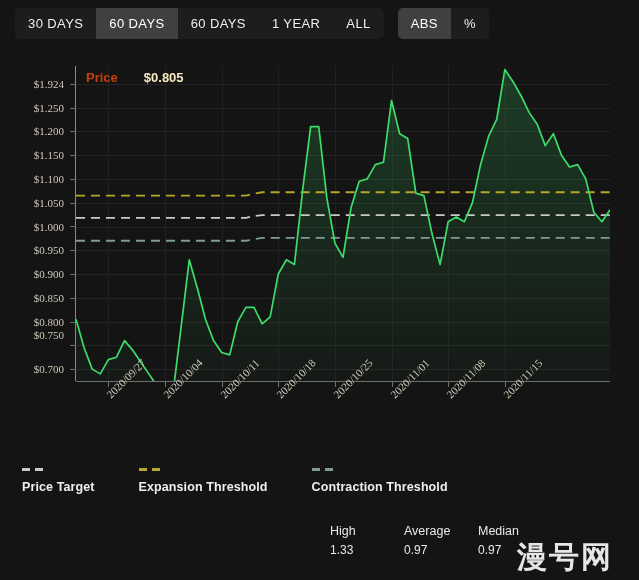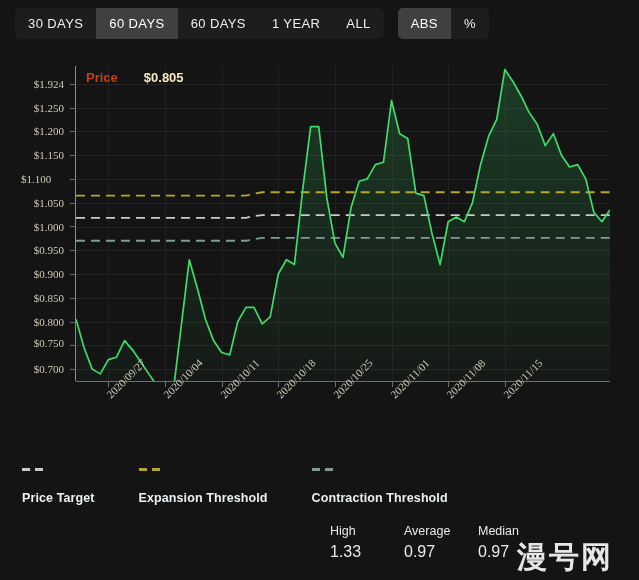--- a/index.html
+++ b/index.html
@@ -43,32 +43,32 @@
   }
 
   .plot-head{position:absolute;left:86px;top:12px;display:flex;gap:26px;font-size:13px;z-index:6;}
   .ph-label{color:#c2410c;font-weight:bold;}
   .ph-value{color:#f6eac0;font-weight:bold;}
 
   svg.series{position:absolute;left:0;top:0;width:534px;height:315px;display:block;}
 
   
   .legend{position:absolute;left:22px;top:468px;display:flex;gap:44px;}
-  .lg{display:flex;flex-direction:column;gap:20px;}
+  .lg{display:flex;flex-direction:column;gap:9px;}
   .lg-dash{width:26px;height:3px;}
   .lg-dash.pt{background:repeating-linear-gradient(90deg,#c9c9c9 0 8px,transparent 8px 13px);}
   .lg-dash.ex{background:repeating-linear-gradient(90deg,#b5a72a 0 8px,transparent 8px 13px);}
   .lg-dash.ct{background:repeating-linear-gradient(90deg,#7f9a98 0 8px,transparent 8px 13px);}
   .lg-text{font-size:12.5px;color:#eceff1;font-weight:bold;letter-spacing:.1px;}
 
   
   .stats{position:absolute;left:330px;top:524px;display:flex;gap:0;}
   .stat{width:74px;text-align:left;}
   .stat .k{font-size:12.5px;color:#e6e9ea;}
-  .stat .v{font-size:16px;color:#e6e9ea;margin-top:5px;}
+  .stat .v{font-size:12px;color:#e6e9ea;margin-top:5px;}
 
   .watermark{
     position:absolute;left:517px;top:537px;font-size:30px;font-weight:bold;
     color:#f2f2f2;letter-spacing:2px;font-family:"DejaVu Sans",sans-serif;
     opacity:.95;pointer-events:none;
   }
 </style>
 </head>
 <body>
 
@@ -134,35 +134,35 @@
     <div class="axis-line xaxis"></div>
     <div id="ylabels">
         <div class="ylabel" style="top: 25.8302px; left: 8px;">$1.924</div>
         <div class="ytick" style="top: 25.8302px;"></div>
         <div class="ylabel" style="top: 49.6038px; left: 8px;">$1.250</div>
         <div class="ytick" style="top: 49.6038px;"></div>
         <div class="ylabel" style="top: 73.3774px; left: 8px;">$1.200</div>
         <div class="ytick" style="top: 73.3774px;"></div>
         <div class="ylabel" style="top: 97.1509px; left: 8px;">$1.150</div>
         <div class="ytick" style="top: 97.1509px;"></div>
-        <div class="ylabel" style="top: 120.925px; left: 8px; text-align: center;">$1.100</div>
+        <div class="ylabel" style="top: 120.925px; left: 8px;">$1.100</div>
         <div class="ytick" style="top: 120.925px;"></div>
         <div class="ylabel" style="top: 144.698px; left: 8px;">$1.050</div>
         <div class="ytick" style="top: 144.698px;"></div>
         <div class="ylabel" style="top: 169px; left: 8px;">$1.000</div>
         <div class="ytick" style="top: 168.472px;"></div>
         <div class="ylabel" style="top: 192.245px; left: 8px;">$0.950</div>
         <div class="ytick" style="top: 192.245px;"></div>
         <div class="ylabel" style="top: 216.019px; left: 8px;">$0.900</div>
         <div class="ytick" style="top: 216.019px;"></div>
         <div class="ylabel" style="top: 239.792px; left: 8px;">$0.850</div>
         <div class="ytick" style="top: 239.792px;"></div>
         <div class="ylabel" style="top: 263.566px; left: 8px;">$0.800</div>
         <div class="ytick" style="top: 263.566px;"></div>
-        <div class="ylabel" style="top: 285px; left: 8px;">$0.750</div>
+        <div class="ylabel" style="top: 277px; left: 8px;">$0.750</div>
         <div class="ytick" style="top: 287.34px;"></div>
         <div class="ylabel" style="top: 311.113px; left: 8px;">$0.700</div>
         <div class="ytick" style="top: 311.113px;"></div>
       </div>
     <div id="xlabels">
         <div class="xtick" style="left: 108.364px; top: 323px;"></div>
         <div class="xlabel" style="left: 104.364px; top: 334px;">2020/09/27</div>
         <div class="xtick" style="left: 165px; top: 323px;"></div>
         <div class="xlabel" style="left: 161px; top: 334px;">2020/10/04</div>
         <div class="xtick" style="left: 221.636px; top: 323px;"></div>

